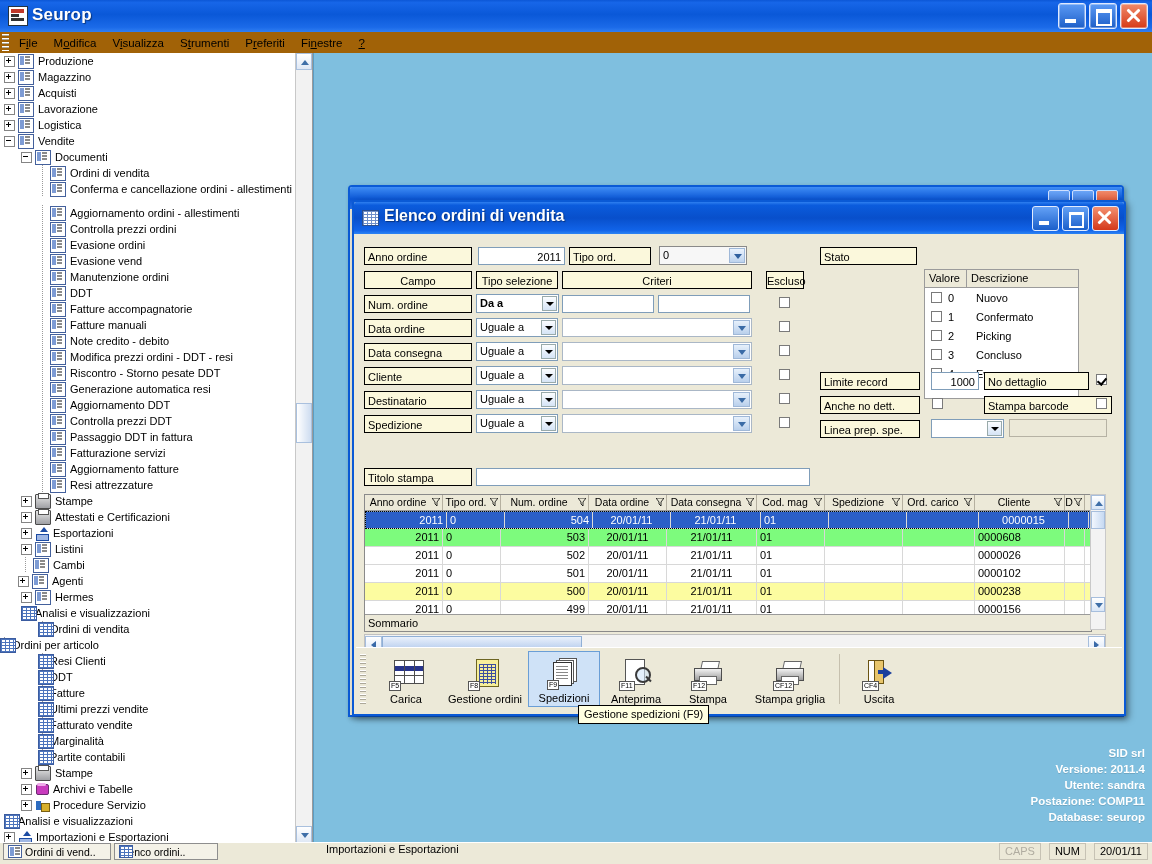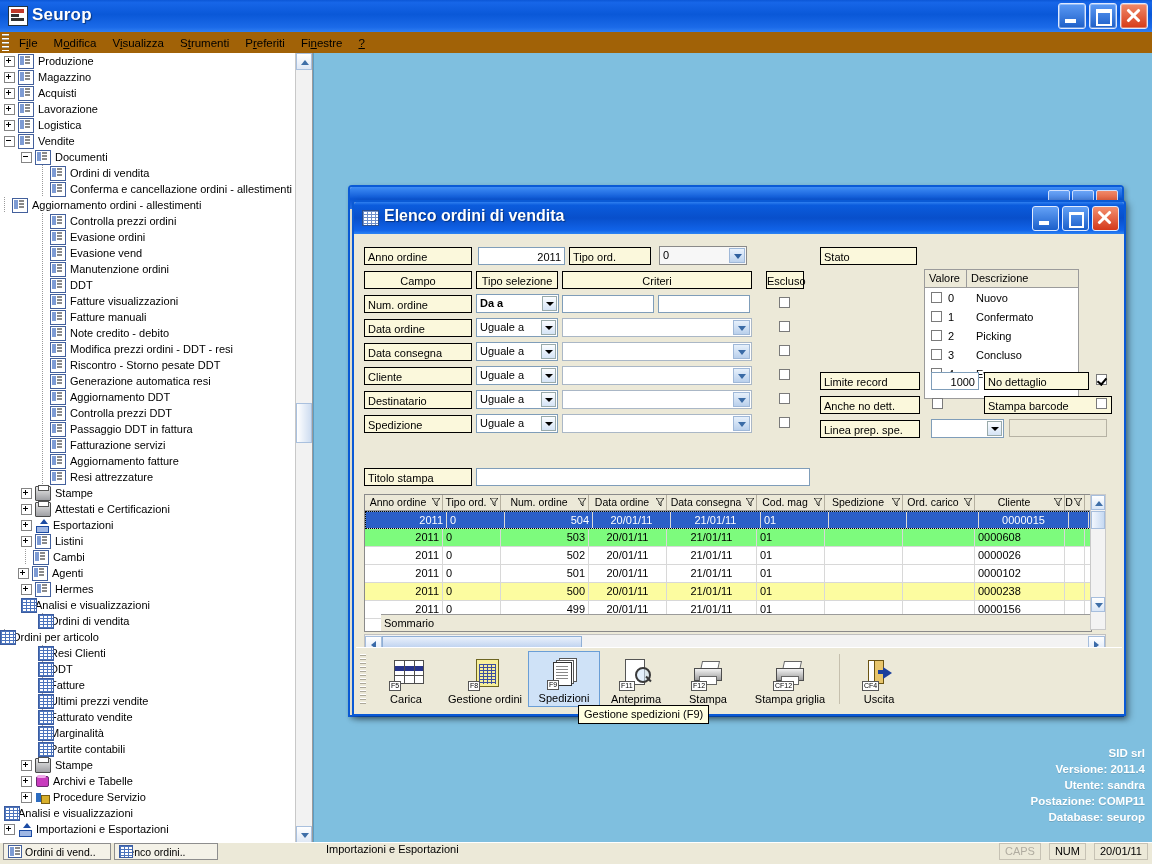--- a/index.html
+++ b/index.html
@@ -222,21 +222,21 @@
   .gh{border-right:1px solid #b5b0a0;text-align:center;line-height:15px;box-sizing:border-box;
       position:relative;padding-right:11px;white-space:nowrap;overflow:hidden;}
   .gh .fun{position:absolute;right:2px;top:3px;width:8px;height:8px;}
   .grow{height:18px;display:flex;font-size:11px;border-bottom:1px solid #d8d8d8;box-sizing:border-box;}
   .grow .gc{border-right:1px solid #d8d8d8;box-sizing:border-box;line-height:17px;padding:0 3px;white-space:nowrap;overflow:hidden;}
   .grow.sel{background:#2a5fc8;color:#fff;outline:1px dotted #000;outline-offset:-1px;}
   .grow.green{background:#7dfb7d;}
   .grow.yellow{background:#fcfca0;}
   .grow.white{background:#fff;}
   .sumbar{position:absolute;left:0;right:0;bottom:0;height:17px;background:#ece9d8;border-top:1px solid #9b9b9b;
-          font-size:11px;line-height:17px;padding-left:3px;box-sizing:border-box;margin-left:16px;}
+          font-size:11px;line-height:17px;padding-left:3px;box-sizing:border-box;}
 
   .vscroll{position:absolute;width:16px;background:#f3f3f3;border:1px solid #c9c9c9;box-sizing:border-box;}
   .vsb{width:14px;height:15px;background:linear-gradient(180deg,#fff,#d9e6f7);border:1px solid #a6bedd;box-sizing:border-box;position:relative;}
   .vsb .a{position:absolute;left:3px;top:5px;width:0;height:0;border-left:4px solid transparent;border-right:4px solid transparent;}
   .vsb.up .a{border-bottom:5px solid #3f6fa8;}
   .vsb.dn .a{border-top:5px solid #3f6fa8;}
 
   .hscroll{position:absolute;height:20px;background:#f3f3f3;border:1px solid #c0c0c0;box-sizing:border-box;display:flex;align-items:center;}
   .hsb{width:17px;height:17px;background:linear-gradient(180deg,#fff,#dbe7f8);border:1px solid #a6bedd;box-sizing:border-box;position:relative;flex:0 0 auto;}
   .hsb::after{content:"";position:absolute;top:4px;width:0;height:0;border-top:4px solid transparent;border-bottom:4px solid transparent;}
@@ -380,21 +380,21 @@
         <div class="tnode" style="padding-left: 38px;">
           <span class="dots"></span>
           <span class="ico form"></span>
           <span class="tlabel">Ordini di vendita</span>
         </div>
         <div class="tnode" style="padding-left: 38px;">
           <span class="dots"></span>
           <span class="ico form"></span>
           <span class="tlabel">Conferma e cancellazione ordini - allestimenti</span>
         </div>
-        <div class="tnode" style="">
+        <div class="tnode" style="padding-left: 38px; margin-top: 8px;">
           <span class="dots"></span>
           <span class="ico form"></span>
           <span class="tlabel">Aggiornamento ordini - allestimenti</span>
         </div>
         <div class="tnode" style="padding-left: 38px;">
           <span class="dots"></span>
           <span class="ico form"></span>
           <span class="tlabel">Controlla prezzi ordini</span>
         </div>
         <div class="tnode" style="padding-left: 38px;">
@@ -413,21 +413,21 @@
           <span class="tlabel">Manutenzione ordini</span>
         </div>
         <div class="tnode" style="padding-left: 38px;">
           <span class="dots"></span>
           <span class="ico form"></span>
           <span class="tlabel">DDT</span>
         </div>
         <div class="tnode" style="padding-left: 38px;">
           <span class="dots"></span>
           <span class="ico form"></span>
-          <span class="tlabel">Fatture visualizzazioni</span>
+          <span class="tlabel">Fatture accompagnatorie</span>
         </div>
         <div class="tnode" style="padding-left: 38px;">
           <span class="dots"></span>
           <span class="ico form"></span>
           <span class="tlabel">Fatture manuali</span>
         </div>
         <div class="tnode" style="padding-left: 38px;">
           <span class="dots"></span>
           <span class="ico form"></span>
           <span class="tlabel">Note credito - debito</span>

